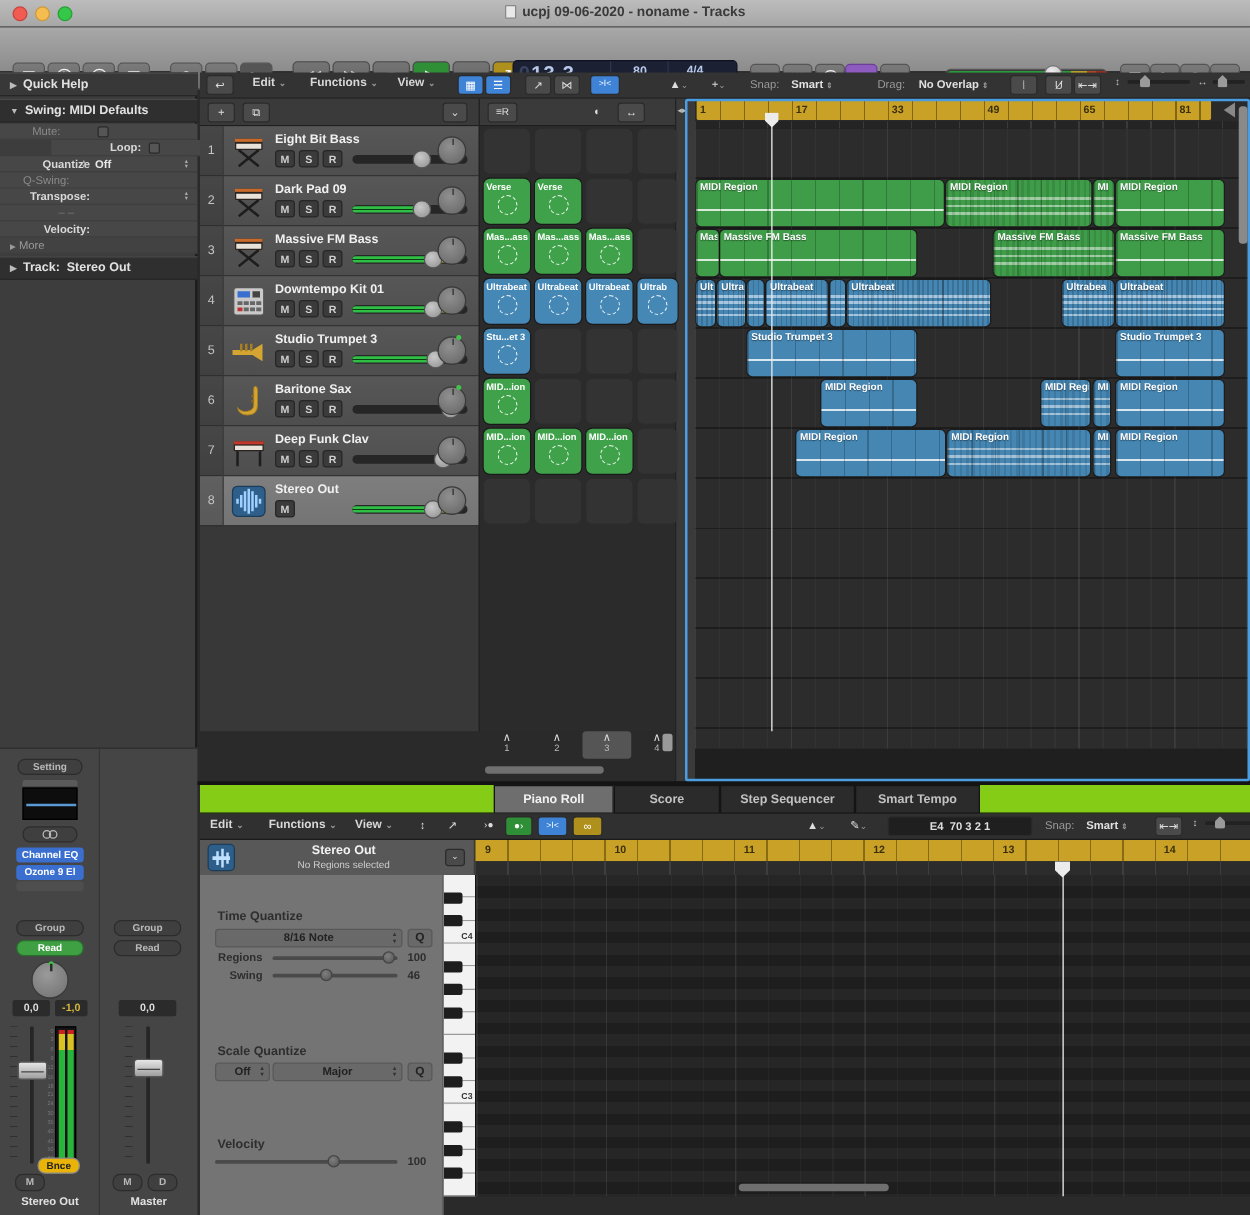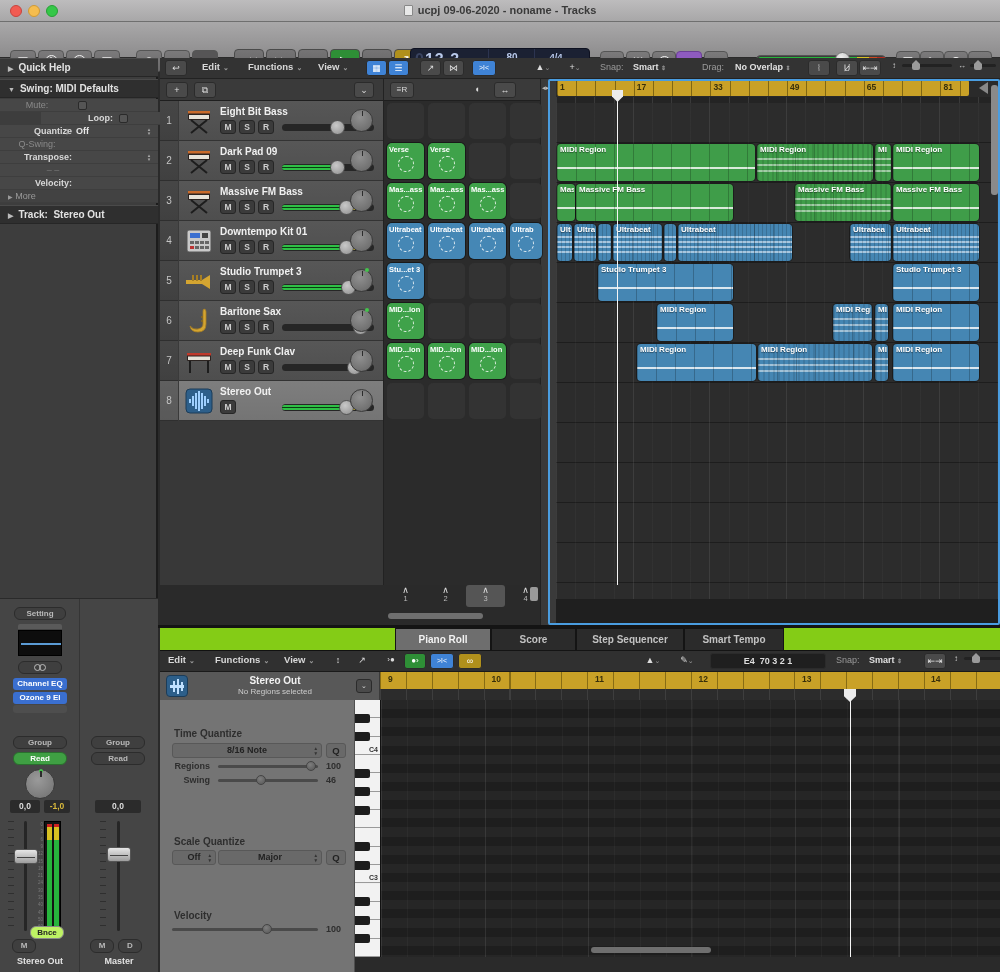--- a/index.html
+++ b/index.html
@@ -386,21 +386,21 @@
         <div class="mscale" style="top: 43.8px; position: absolute;">18</div>
         <div class="mscale" style="top: 51.1px; position: absolute;">21</div>
         <div class="mscale" style="top: 58.4px; position: absolute;">24</div>
         <div class="mscale" style="top: 65.7px; position: absolute;">30</div>
         <div class="mscale" style="top: 73px; position: absolute;">35</div>
         <div class="mscale" style="top: 80.3px; position: absolute;">40</div>
         <div class="mscale" style="top: 87.6px; position: absolute;">45</div>
         <div class="mscale" style="top: 94.9px; position: absolute;">50</div>
         <div class="mscale" style="top: 102.2px; position: absolute;">60</div>
       </div>
-    <div class="mxbtn" style="left:30px;top:327px;width:34px;background:#bef264;color:#222;border-color:#8a8a8a;z-index:3">Bnce</div>
+    <div class="mxbtn" style="left:30px;top:327px;width:34px;background:#eab308;color:#222;border-color:#8a8a8a;z-index:3">Bnce</div>
     <div class="mxbtn" style="left:12px;top:340px;width:24px;height:14px;line-height:12px">M</div>
     <div class="strip-name" style="left:5px;top:357px">Stereo Out</div>
 
     <div class="mxbtn" style="left:91px;top:137px;width:54px">Group</div>
     <div class="mxbtn" style="left:91px;top:153px;width:54px">Read</div>
     <div class="valbox" style="left:95px;top:201px;width:46px">0,0</div>
     <div class="ticks" style="left:100px;top:222px;height:110px"></div>
     <div class="fader-line" style="left:117px;top:222px;height:110px"></div>
     <div class="fader-cap" style="left:107px;top:248px"></div>
     <div class="mxbtn" style="left:90px;top:340px;width:24px;height:14px;line-height:12px">M</div>

